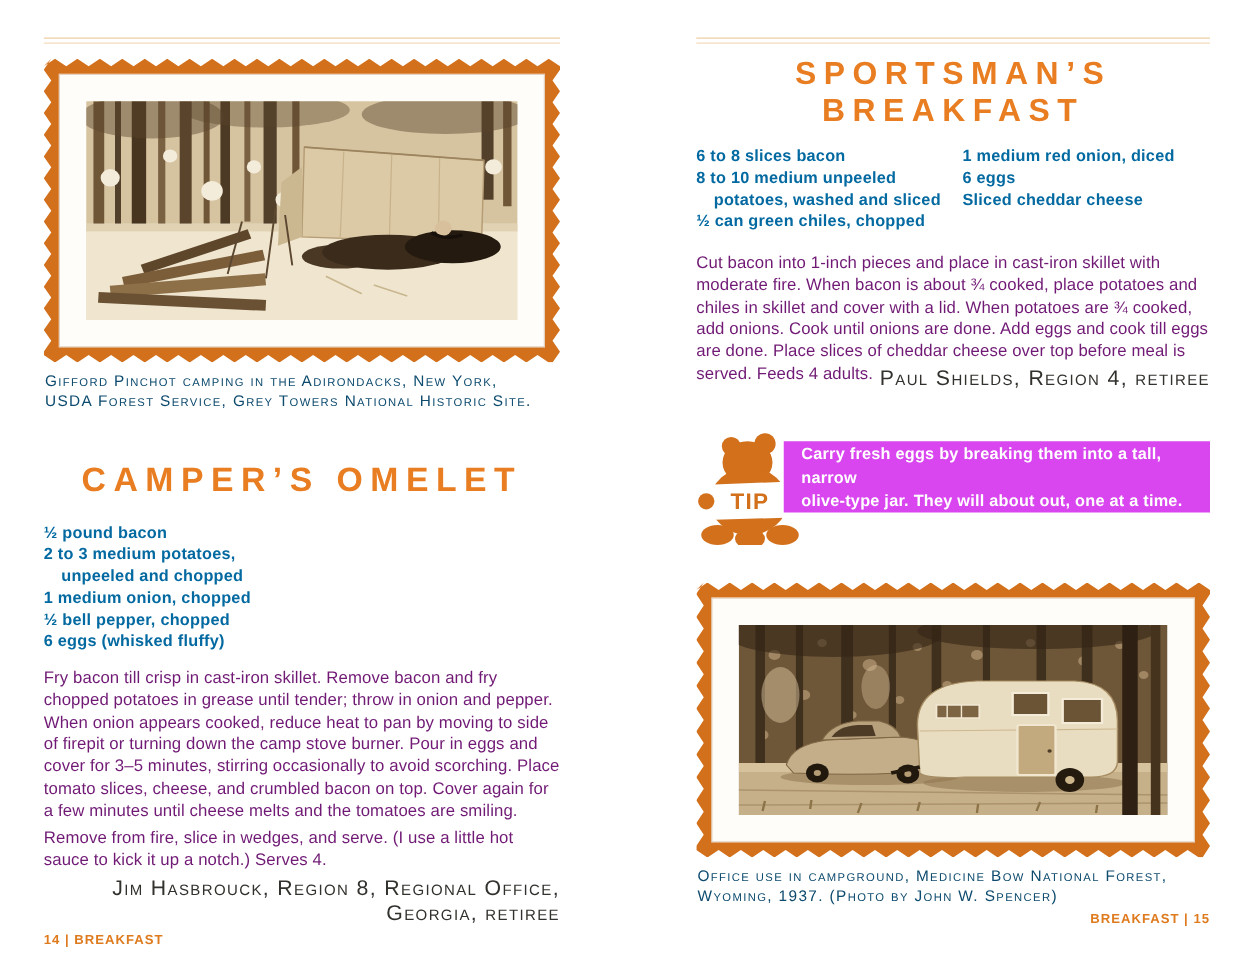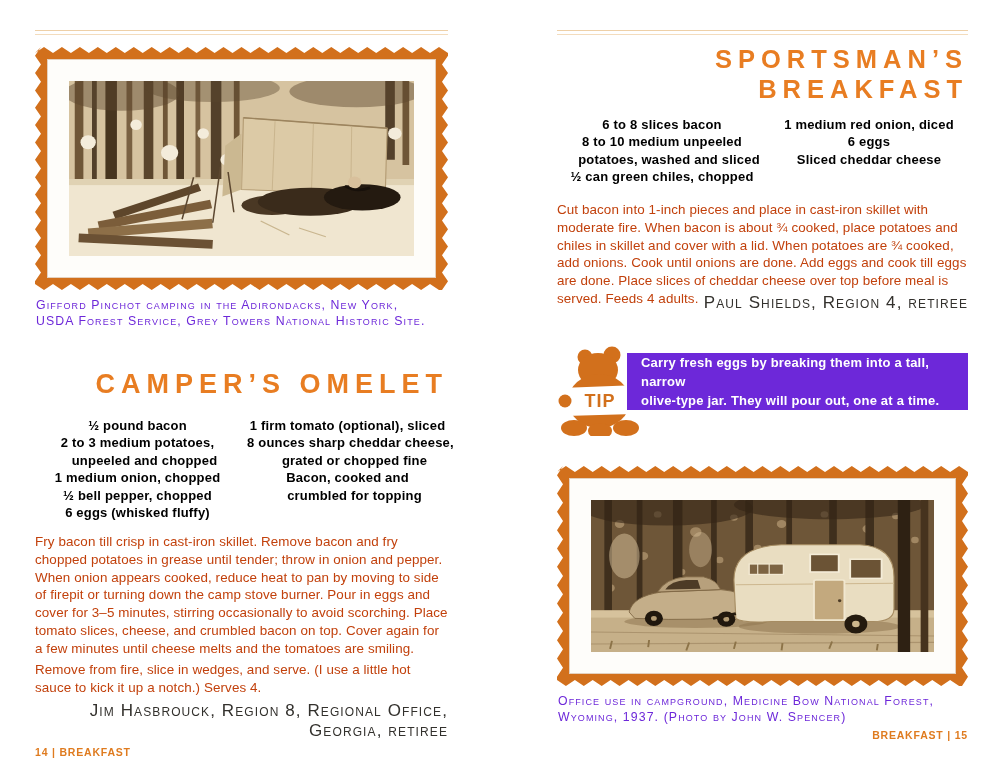--- a/index.html
+++ b/index.html
@@ -16,51 +16,51 @@
     border-top:1px solid #eed0a8;border-bottom:1px solid #f3dcbd;
   }
 
   
   .stamp{position:absolute;background:#d2701c;}
   .mat{position:absolute;inset:12px;background:#fefdfa;box-shadow:inset 0 0 0 1px rgba(150,80,15,.25);}
   .photo{position:absolute;inset:22px;display:block;width:calc(100% - 44px);height:calc(100% - 44px);}
   .photo svg{display:block;width:100%;height:100%;}
 
   .caption{
-    position:absolute;margin:0;color:#6d28d9;
+    position:absolute;margin:0;color:#0c4a6e;
     font-variant:small-caps;font-size:12.3px;line-height:15.5px;letter-spacing:1.1px;
   }
   .recipe-title{
-    position:absolute;margin:0;left:0;right:0;text-align:right;
+    position:absolute;margin:0;left:0;right:0;text-align:center;
     color:#e87d22;font-weight:bold;font-size:26px;line-height:30px;letter-spacing:6px;
   }
   .ing-col{position:absolute;margin:0;padding:0;list-style:none;
-    color:#000000;font-weight:bold;font-size:13px;line-height:17.4px;letter-spacing:.2px;text-align:center;}
+    color:#0369a1;font-weight:bold;font-size:13px;line-height:17.4px;letter-spacing:.2px;}
   .ing-col li{white-space:nowrap;}
   .ing-col li.ind{padding-left:14px;}
 
   .bodytext{
     position:absolute;margin:0;left:0;right:0;
-    color:#c2410c;font-size:13.4px;line-height:17.8px;letter-spacing:.1px;
+    color:#701a75;font-size:13.4px;line-height:17.8px;letter-spacing:.1px;
   }
   .attr{
     position:absolute;margin:0;left:0;right:0;text-align:right;
     color:#33312d;font-variant:small-caps;font-size:17px;letter-spacing:1.1px;
   }
   .folio{
     position:absolute;margin:0;top:729px;
     color:#df7b1f;font-weight:bold;font-size:10.5px;letter-spacing:.8px;
   }
   #folioL{left:0;margin-top:17px;}
   #folioR{right:0;text-align:right;}
 
   
   .tip{position:absolute;left:0;right:0;top:344px;height:94px;}
   .tip-box{
-    position:absolute;left:70px;right:0;top:9px;height:57px;background:#6d28d9;
+    position:absolute;left:70px;right:0;top:9px;height:57px;background:#d946ef;
     display:flex;align-items:center;box-sizing:border-box;padding:8px 14px;
   }
   .tip-text{margin:0;color:#ffffff;font-weight:bold;font-size:13px;line-height:19px;letter-spacing:.2px;}
   .tip-bear{position:absolute;left:-9px;top:0;width:106px;height:92px;}
 </style>
 </head>
 <body>
 
 <section class="page" id="pageL">
   <div class="toprule"></div>
@@ -133,27 +133,20 @@
 
   <h1 class="recipe-title" style="top:369px;font-size:27px;">CAMPER’S OMELET</h1>
 
   <ul class="ing-col" style="top:417px;left:0;width:205px;">
     <li>½ pound bacon</li>
     <li>2 to 3 medium potatoes,</li>
     <li class="ind">unpeeled and chopped</li>
     <li>1 medium onion, chopped</li>
     <li>½ bell pepper, chopped</li>
     <li>6 eggs (whisked fluffy)</li>
-  </ul>
-  <ul class="ing-col" style="top:417px;left:212px;width:201px;">
-    <li>1 firm tomato (optional), sliced</li>
-    <li>8 ounces sharp cheddar cheese,</li>
-    <li class="ind">grated or chopped fine</li>
-    <li>Bacon, cooked and</li>
-    <li class="ind">crumbled for topping</li>
   </ul>
 
   <p class="bodytext" style="top:533px;">Fry bacon till crisp in cast-iron skillet. Remove bacon and fry chopped potatoes in grease until tender; throw in onion and pepper. When onion appears cooked, reduce heat to pan by moving to side of firepit or turning down the camp stove burner. Pour in eggs and cover for 3–5 minutes, stirring occasionally to avoid scorching. Place tomato slices, cheese, and crumbled bacon on top. Cover again for a few minutes until cheese melts and the tomatoes are smiling.</p>
   <p class="bodytext" style="top:661px;">Remove from fire, slice in wedges, and serve. (I use a little hot sauce to kick it up a notch.) Serves 4.</p>
 
   <p class="attr" style="top:701px;">Jim Hasbrouck, Region 8, Regional Office, Georgia, retiree</p>
 
   <p class="folio" id="folioL">14 | BREAKFAST</p>
 </section>
 
@@ -193,21 +186,21 @@
         <ellipse cx="77" cy="84" rx="13" ry="8"></ellipse>
       </g>
       <polygon points="12,44 89,41 85,70 16,72" fill="#ffffff"></polygon>
       <circle cx="16" cy="57" r="6.5" fill="#d2701c"></circle>
       <circle cx="85" cy="54" r="6.5" fill="#d2701c"></circle>
       <text x="51" y="63" text-anchor="middle" font-family="Liberation Sans, sans-serif" font-size="18" font-weight="bold" fill="#d2701c" letter-spacing="1">TIP</text>
     </svg>
     <div class="tip-box">
       <p class="tip-text">
         <span>Carry fresh eggs by breaking them into a tall, narrow</span><br>
-        <span>olive-type jar. They will pour out, one at a time.</span>
+        <span>olive-type jar. They will about out, one at a time.</span>
       </p>
     </div>
   </div>
 
   <figure class="stamp" id="stampR" style="top: 466px; left: 0px; width: 411px; height: 220px; margin: 0px; clip-path: polygon(0px 6px, 8.9px 0px, 17.9px 6px, 26.8px 0px, 35.7px 6px, 44.7px 0px, 53.6px 6px, 62.5px 0px, 71.5px 6px, 80.4px 0px, 89.3px 6px, 98.3px 0px, 107.2px 6px, 116.2px 0px, 125.1px 6px, 134px 0px, 143px 6px, 151.9px 0px, 160.8px 6px, 169.8px 0px, 178.7px 6px, 187.6px 0px, 196.6px 6px, 205.5px 0px, 214.4px 6px, 223.4px 0px, 232.3px 6px, 241.2px 0px, 250.2px 6px, 259.1px 0px, 268px 6px, 277px 0px, 285.9px 6px, 294.8px 0px, 303.8px 6px, 312.7px 0px, 321.7px 6px, 330.6px 0px, 339.5px 6px, 348.5px 0px, 357.4px 6px, 366.3px 0px, 375.3px 6px, 384.2px 0px, 393.1px 6px, 402.1px 0px, 411px 6px, 411px 9.2px, 405px 18.3px, 411px 27.5px, 405px 36.7px, 411px 45.8px, 405px 55px, 411px 64.2px, 405px 73.3px, 411px 82.5px, 405px 91.7px, 411px 100.8px, 405px 110px, 411px 119.2px, 405px 128.3px, 411px 137.5px, 405px 146.7px, 411px 155.8px, 405px 165px, 411px 174.2px, 405px 183.3px, 411px 192.5px, 405px 201.7px, 411px 210.8px, 405px 220px, 402.1px 220px, 393.1px 214px, 384.2px 220px, 375.3px 214px, 366.3px 220px, 357.4px 214px, 348.5px 220px, 339.5px 214px, 330.6px 220px, 321.7px 214px, 312.7px 220px, 303.8px 214px, 294.8px 220px, 285.9px 214px, 277px 220px, 268px 214px, 259.1px 220px, 250.2px 214px, 241.2px 220px, 232.3px 214px, 223.4px 220px, 214.4px 214px, 205.5px 220px, 196.6px 214px, 187.6px 220px, 178.7px 214px, 169.8px 220px, 160.8px 214px, 151.9px 220px, 143px 214px, 134px 220px, 125.1px 214px, 116.2px 220px, 107.2px 214px, 98.3px 220px, 89.3px 214px, 80.4px 220px, 71.5px 214px, 62.5px 220px, 53.6px 214px, 44.7px 220px, 35.7px 214px, 26.8px 220px, 17.9px 214px, 8.9px 220px, 0px 214px, 0px 210.8px, 6px 201.7px, 0px 192.5px, 6px 183.3px, 0px 174.2px, 6px 165px, 0px 155.8px, 6px 146.7px, 0px 137.5px, 6px 128.3px, 0px 119.2px, 6px 110px, 0px 100.8px, 6px 91.7px, 0px 82.5px, 6px 73.3px, 0px 64.2px, 6px 55px, 0px 45.8px, 6px 36.7px, 0px 27.5px, 6px 18.3px, 0px 9.2px, 6px 0px);">
     <div class="mat">
       <div class="photo">
         <svg viewBox="0 0 360 190" preserveAspectRatio="none">
           <rect width="360" height="190" fill="#6e5638"></rect>
 

